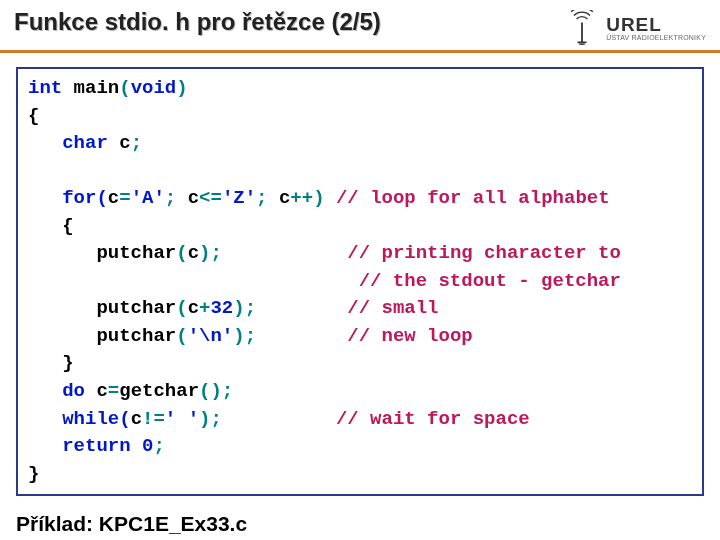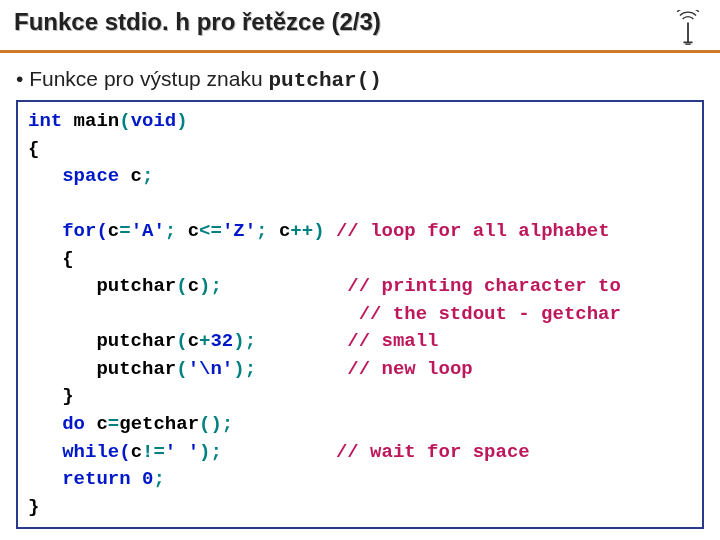--- a/index.html
+++ b/index.html
@@ -82,39 +82,42 @@
     font-size: 21px;
     font-weight: bold;
     color: #000;
     padding: 10px 16px;
   }
 </style>
 </head>
 <body>
 
 <div class="header">
-  <div class="title"><span>Funkce </span><span class="mono">stdio. h</span><span> pro řetězce (2/3)</span></div>
+  <div class="title"><span>Funkce </span><span class="mono">stdio. h</span><span> pro řetězce (2/5)</span></div>
   <div class="logo">
     <svg class="logo-icon" viewBox="0 0 40 40">
       <path d="M20 36 L20 14" stroke="#333" stroke-width="2" fill="none"></path>
       <path d="M14 10 A8 8 0 0 1 26 10" stroke="#333" stroke-width="1.5" fill="none"></path>
       <path d="M11 6 A13 13 0 0 1 29 6" stroke="#333" stroke-width="1.5" fill="none"></path>
       <path d="M8 2 A18 18 0 0 1 32 2" stroke="#333" stroke-width="1.5" fill="none"></path>
       <path d="M15 36 L25 36" stroke="#333" stroke-width="2"></path>
       <path d="M17 38 L23 38" stroke="#333" stroke-width="1.5"></path>
     </svg>
+    <div class="logo-text">
+      <span class="logo-main">UREL</span>
+      <span class="logo-sub">ÚSTAV RADIOELEKTRONIKY</span>
+    </div>
   </div>
 </div>
 
 <div class="content">
-  <div class="bullet-line"><span>•  </span><span>Funkce pro výstup znaku </span><span class="mono">putchar()</span></div>
 
   <div class="code-box"><span class="kw-blue">int</span><span> main</span><span class="kw-teal">(</span><span class="kw-blue">void</span><span class="kw-teal">)</span>
 <span>{</span>
-<span class="kw-blue">   space</span><span> c</span><span class="kw-teal">;</span>
+<span class="kw-blue">   char</span><span> c</span><span class="kw-teal">;</span>
 <span></span>
 <span class="kw-blue">   for(</span><span>c</span><span class="kw-teal">=</span><span class="kw-blue">'A'</span><span class="kw-teal">; </span><span>c</span><span class="kw-teal">&lt;=</span><span class="kw-blue">'Z'</span><span class="kw-teal">; </span><span>c</span><span class="kw-teal">++) </span><span class="kw-green">// loop for all alphabet</span>
 <span>   {</span>
 <span>      putchar</span><span class="kw-teal">(</span><span>c</span><span class="kw-teal">);           </span><span class="kw-green">// printing character to</span>
 <span>                             </span><span class="kw-green">// the stdout - getchar</span>
 <span>      putchar</span><span class="kw-teal">(</span><span>c</span><span class="kw-teal">+</span><span class="kw-blue">32</span><span class="kw-teal">);        </span><span class="kw-green">// small</span>
 <span>      putchar</span><span class="kw-teal">(</span><span class="kw-blue">'\n'</span><span class="kw-teal">);        </span><span class="kw-green">// new loop</span>
 <span>   }</span>
 <span class="kw-blue">   do </span><span>c</span><span class="kw-teal">=</span><span>getchar</span><span class="kw-teal">();</span>
 <span class="kw-blue">   while(</span><span>c</span><span class="kw-teal">!=</span><span class="kw-blue">' '</span><span class="kw-teal">);          </span><span class="kw-green">// wait for space</span>

